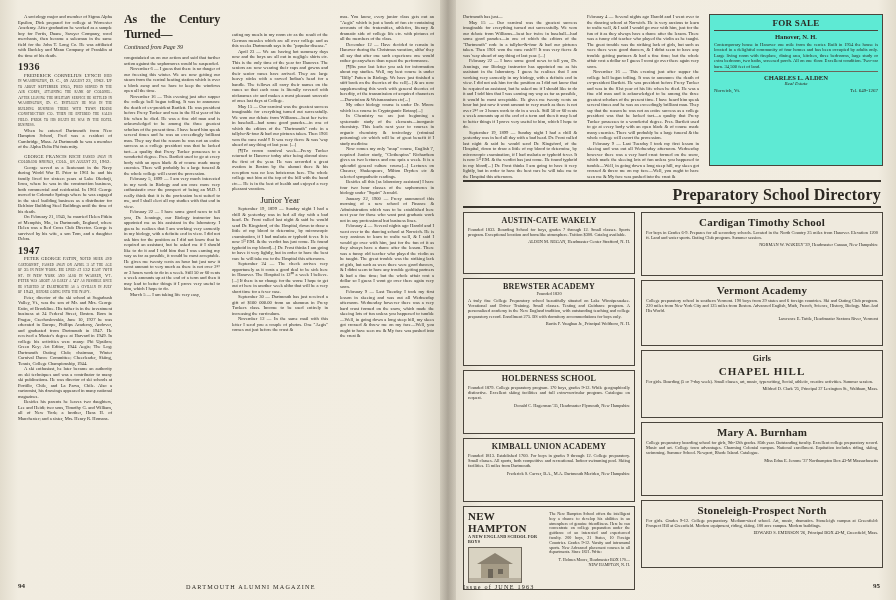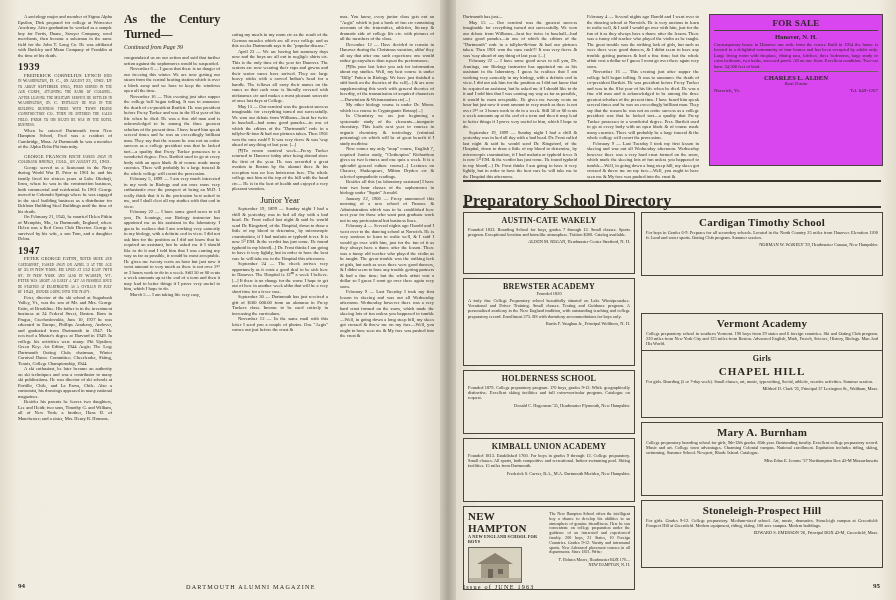--- a/index.html
+++ b/index.html
@@ -25,30 +25,30 @@
   .sc{font-variant:small-caps;letter-spacing:.2px;}
   .yr{font-size:10px;font-weight:bold;letter-spacing:.5px;margin:6px 0 3px;}
   .hl{font-size:12px;font-weight:bold;letter-spacing:-.2px;margin:0 0 2px;}
   .cont{font-style:italic;font-size:6px;margin:0 0 5px;}
   .sub{font-size:8.6px;font-weight:normal;text-align:center;margin:6px 0 3px;}
 
   .folio{position:absolute;bottom:10px;font-size:7px;font-weight:bold;}
   .ftr{position:absolute;bottom:10px;font-size:6.2px;letter-spacing:1.2px;}
 
   
-  .ad{position:absolute;border:1px solid #4a453c;background:#d946ef;overflow:hidden;}
+  .ad{position:absolute;border:1px solid #4a453c;background:#5eead4;overflow:hidden;}
   .ad .inner{padding:3px 4px;}
   .ad h4{margin:0;text-align:center;font-size:9px;font-weight:bold;letter-spacing:.3px;}
   .ad h5{margin:0;text-align:center;font-size:6.6px;font-weight:bold;}
   .ad p{margin:2px 0 0;font-size:4.6px;line-height:5.4px;text-align:justify;}
   .ad .ctr{text-align:center;}
   .rule{height:1px;background:#4a453c;margin:2px 0;}
   .thin{height:1px;background:#6d665a;margin:2px 0;}
 
-  .dirhead{position:absolute;left:463px;top:192px;width:418px;text-align:left;
+  .dirhead{position:absolute;left:463px;top:186px;width:418px;text-align:right;
     font-size:16px;font-weight:bold;letter-spacing:.2px;}
   .dirline{position:absolute;left:463px;width:418px;height:2px;background:#3a362e;}
 
   .schoolbox{position:absolute;border:1px solid #4a453c;background:#efeade;overflow:hidden;}
   .schoolbox .inner{padding:3px 4px;}
   .schoolbox .nm{font-size:8px;font-weight:bold;text-align:center;line-height:9px;letter-spacing:.2px;}
   .schoolbox .nm.lg{font-size:11px;line-height:12px;}
   .schoolbox .body{font-size:4.4px;line-height:5.2px;text-align:justify;margin-top:2px;}
   .schoolbox .ctr{text-align:center;}
   .schoolbox .sig{font-size:4.4px;line-height:5.2px;text-align:right;margin-top:2px;}
@@ -59,21 +59,21 @@
 <body>
 
 <div class="spread">
 
   <div class="page left"></div>
   <div class="page right"></div>
   <div class="gutter"></div>
 
   <div class="col t5" style="left:18px;top:14px;width:94px;">
     <p class="ind">A sociology major and member of Sigma Alpha Epsilon, Dick prepared for college at Worcester Academy. After graduation he worked as a sample boy for Fortis, Duane, Sawyer Company, wool merchants, then became a salesman in the same field for the John T. Long Co. He was affiliated with Buckley and Mann Company of Franklin at the time of his death.</p>
-    <p class="yr">1939</p>
+    <p class="yr">1936</p>
     <p class="ind sc">FREDERICK CORNELIUS LYNCH died in Washington, D. C., on August 23, 1962. Up to about September 1955, Fred served in the Air Corps, attaining the rank of Colonel. After leaving the military service he settled in Washington, D. C. Initially he was in the building business there with Town House Construction Co. Then he entered the sales field. Prior to his death he was in the hotel business.</p>
     <p class="ind">When he entered Dartmouth from New Hampton School, Fred was a resident of Cambridge, Mass. At Dartmouth he was a member of the Alpha Delta Phi fraternity.</p>
     <p class="ind sc" style="margin-top:4px;">GEORGE FRANCIS RICH passed away in Colorado Springs, Colo., on August 23, 1962.</p>
     <p class="ind">George served as a lieutenant in the Navy during World War II. Prior to 1961 he and his family lived for sixteen years at Lake Okoboji, Iowa, where he was in the construction business, both commercial and residential. In 1961 George moved to Colorado Springs where he was engaged in the steel building business as a distributor for Behlstor Building Steel Buildings until the time of his death.</p>
     <p class="ind">On February 21, 1945, he married Helen Pitkin of Memphis, Mo., in Dartmouth, England, where Helen was a Red Cross Club Director. George is survived by his wife, a son Tom, and a daughter Debra.</p>
     <p class="yr">1947</p>
     <p class="ind sc">PETER GEORGE FATIN, noted skier and cartoonist, passed away on April 3 at the age of 35 in New York. He lived at 132 East 70th St. in New York and also in Warren, Vt. Peter was about as early a '47 as possible once he started at Dartmouth as a civilian in July of 1943, before going into the Navy.</p>
     <p class="ind">Peter, director of the ski school at Sugarbush Valley, Vt., was the son of Mr. and Mrs. George Estin, of Brookline. His father is in the investment business at 24 Federal Street, Boston. Born in Prague, Czechoslovakia, June 10, 1927 he was educated in Europe, Phillips Academy, Andover, and graduated from Dartmouth in 1947. He received a Master's degree at Harvard in 1949. In college his activities were many: Phi Upsilon; Green Key; Art Editor, 1944 Aegis; The Log; Dartmouth Outing Club; chairman, Winter Carnival Dance Committee; Cheerleader, Skiing, Tennis, College Championship, 1944.</p>
     <p class="ind">A ski enthusiast, he later became an authority on ski techniques and was a contributor to many ski publications. He was director of ski schools at Portillo, Chile, and La Parva, Chile. Also a cartoonist, his drawings appeared in many national magazines.</p>
     <p class="ind">Besides his parents he leaves two daughters, Lee and Heidi; two sons, Timothy G. and William, all of New York; a brother, Hans H. of Manchester; and a sister, Mrs. Henry R. Homans.</p>
@@ -215,21 +215,21 @@
 
   <div class="schoolbox" style="left:641px;top:212px;width:240px;height:62px;">
     <div class="inner">
       <div class="nm lg">Cardigan Timothy School</div>
       <div class="body">For boys in Grades 6-9. Prepares for all secondary schools. Located in the North Country 25 miles from Hanover. Elevation 1200 ft. Land and water sports. Outing Club program. Summer session.</div>
       <div class="sig">NORMAN W. WAKELY '39, Headmaster
 Canaan, New Hampshire</div>
     </div>
   </div>
 
-  <div class="schoolbox" style="left:641px;top:280px;width:240px;height:64px;margin-top:33px;">
+  <div class="schoolbox" style="left:641px;top:280px;width:240px;height:64px;">
     <div class="inner">
       <div class="nm lg">Vermont Academy</div>
       <div class="body">College preparatory school in southern Vermont. 190 boys from 29 states and 6 foreign countries. Ski and Outing Club program. 220 miles from New York City and 125 miles from Boston. Advanced English, Math, French, Science, History, Biology. Man And His World.</div>
       <div class="sig">Lawrence E. Tuttle, Headmaster
 Saxtons River, Vermont</div>
     </div>
   </div>
 
   <div class="schoolbox" style="left:641px;top:350px;width:240px;height:66px;">
     <div class="inner">
@@ -245,21 +245,21 @@
     <div class="inner">
       <div class="nm lg">Mary A. Burnham</div>
       <div class="body">College preparatory boarding school for girls, 9th-12th grades. 85th year. Outstanding faculty. Excellent college preparatory record. Music and art. College town advantages. Charming Colonial campus. National enrollment. Equitation includes riding, skiing, swimming. Summer School. Newport, Rhode Island. Catalogue.</div>
       <div class="sig">Miss Edna E. Jerome '37
 Northampton     Box 43-M     Massachusetts</div>
     </div>
   </div>
 
   <div class="schoolbox" style="left:641px;top:500px;width:240px;height:66px;">
     <div class="inner">
-      <div class="nm lg">Stoneleigh-Prospect Hill</div>
+      <div class="nm lg">Stoneleigh-Prospect North</div>
       <div class="body">For girls. Grades 9-12. College preparatory. Medium-sized school. Art, music, dramatics. Stoneleigh campus at Greenfield: Prospect Hill at Greenfield. Modern equipment, riding, skiing. 100 acre campus. Modern buildings.</div>
       <div class="sig">EDWARD S. EMERSON '26, Principal
 BOX 43-M, Greenfield, Mass.</div>
     </div>
   </div>
 
   <div class="ftr" style="left:463px;">Issue of JUNE 1963</div>
   <div class="folio" style="right:16px;">95</div>
 
 </div>

